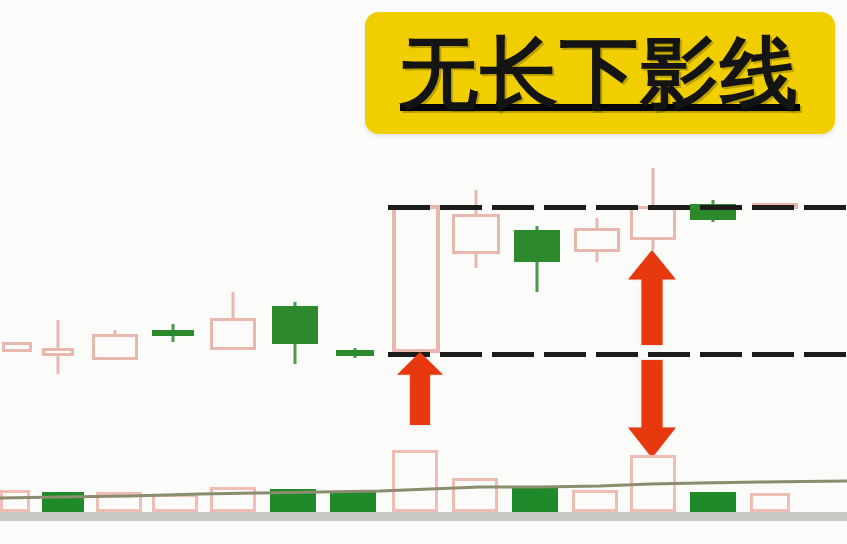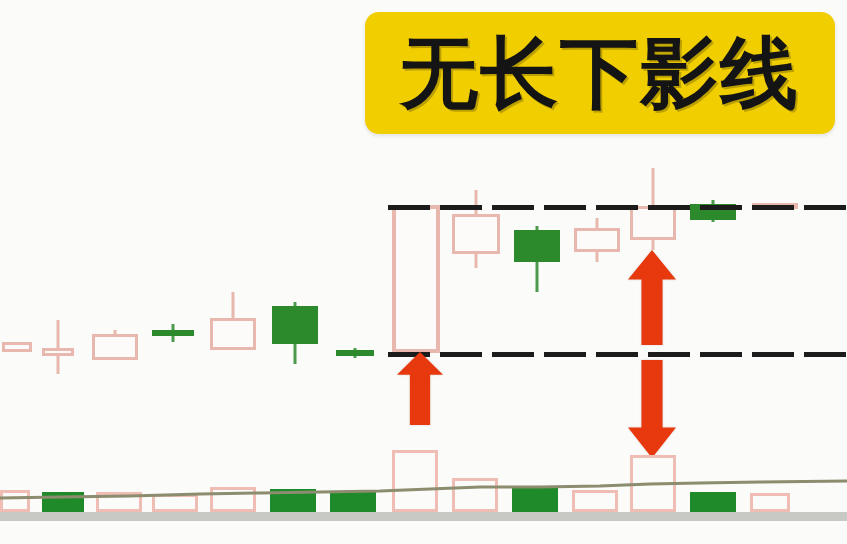--- a/index.html
+++ b/index.html
@@ -21,20 +21,21 @@
     left: 365px;
     top: 12px;
     width: 470px;
     height: 122px;
     background: #F0CE00;
     border-radius: 14px;
     display: flex;
     align-items: center;
     justify-content: center;
     box-shadow: 0 2px 4px rgba(0,0,0,0.10);
+    text-decoration: underline;
   }
   #banner-text {
     font-family: "DejaVu Sans", "Liberation Sans", sans-serif;
     font-size: 78px;
     font-weight: 700;
     color: #141414;
     letter-spacing: 2px;
     line-height: 1;
     white-space: nowrap;
     text-shadow: 2px 2px 0 rgba(0,0,0,0.22);

